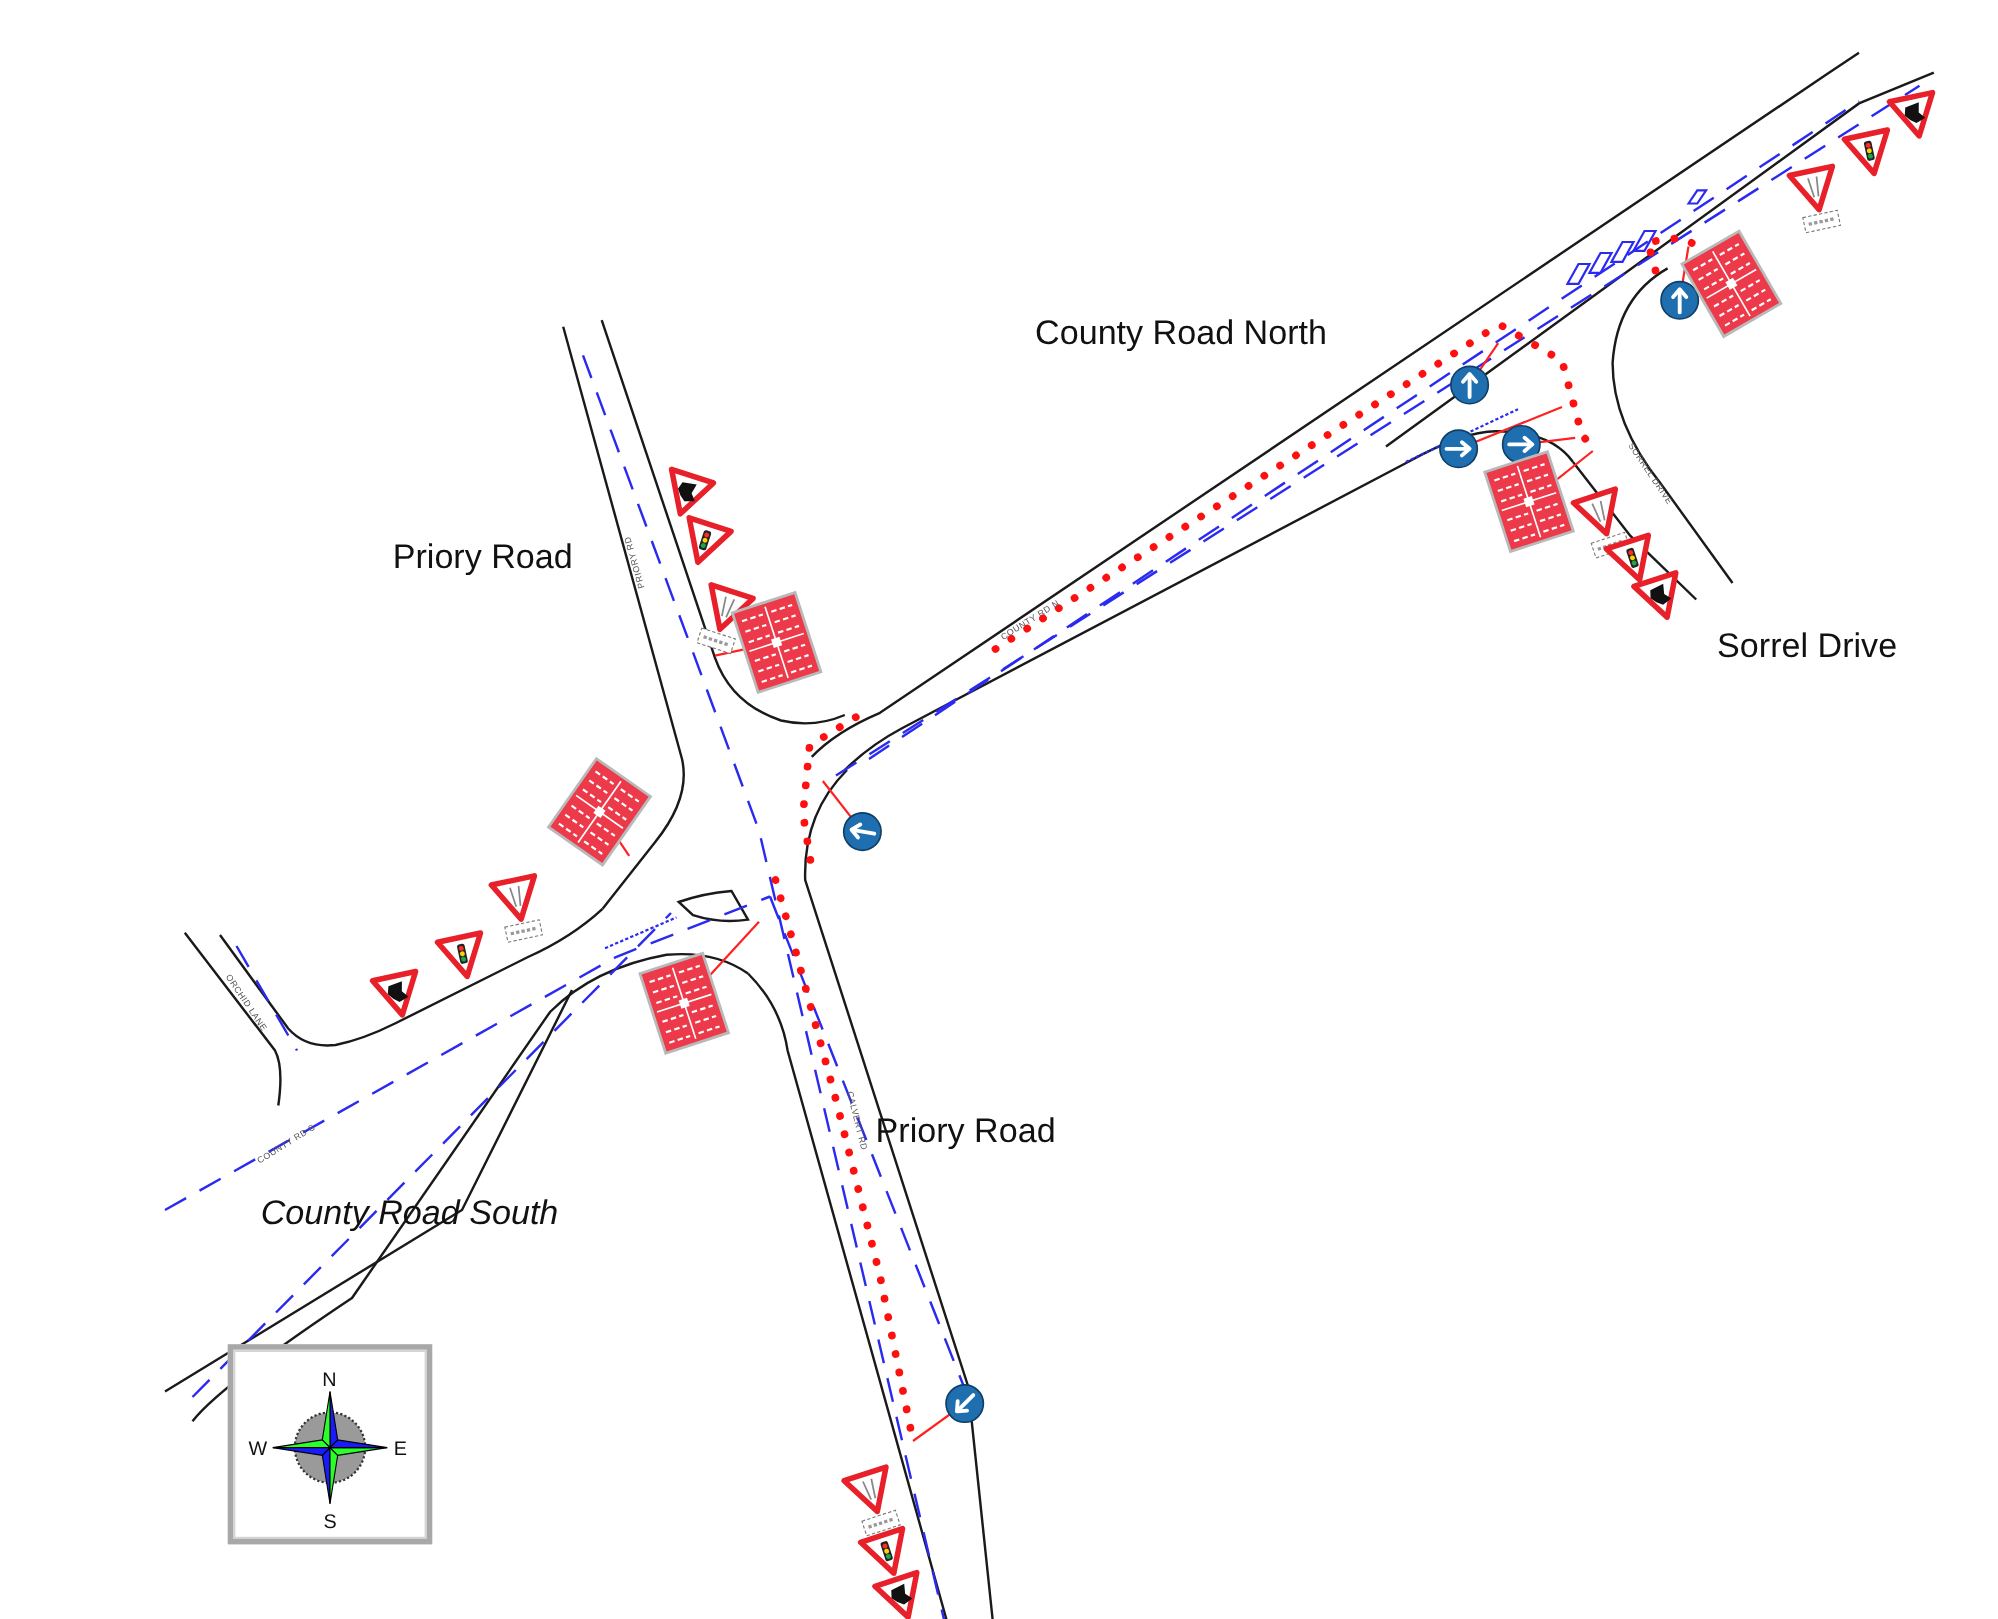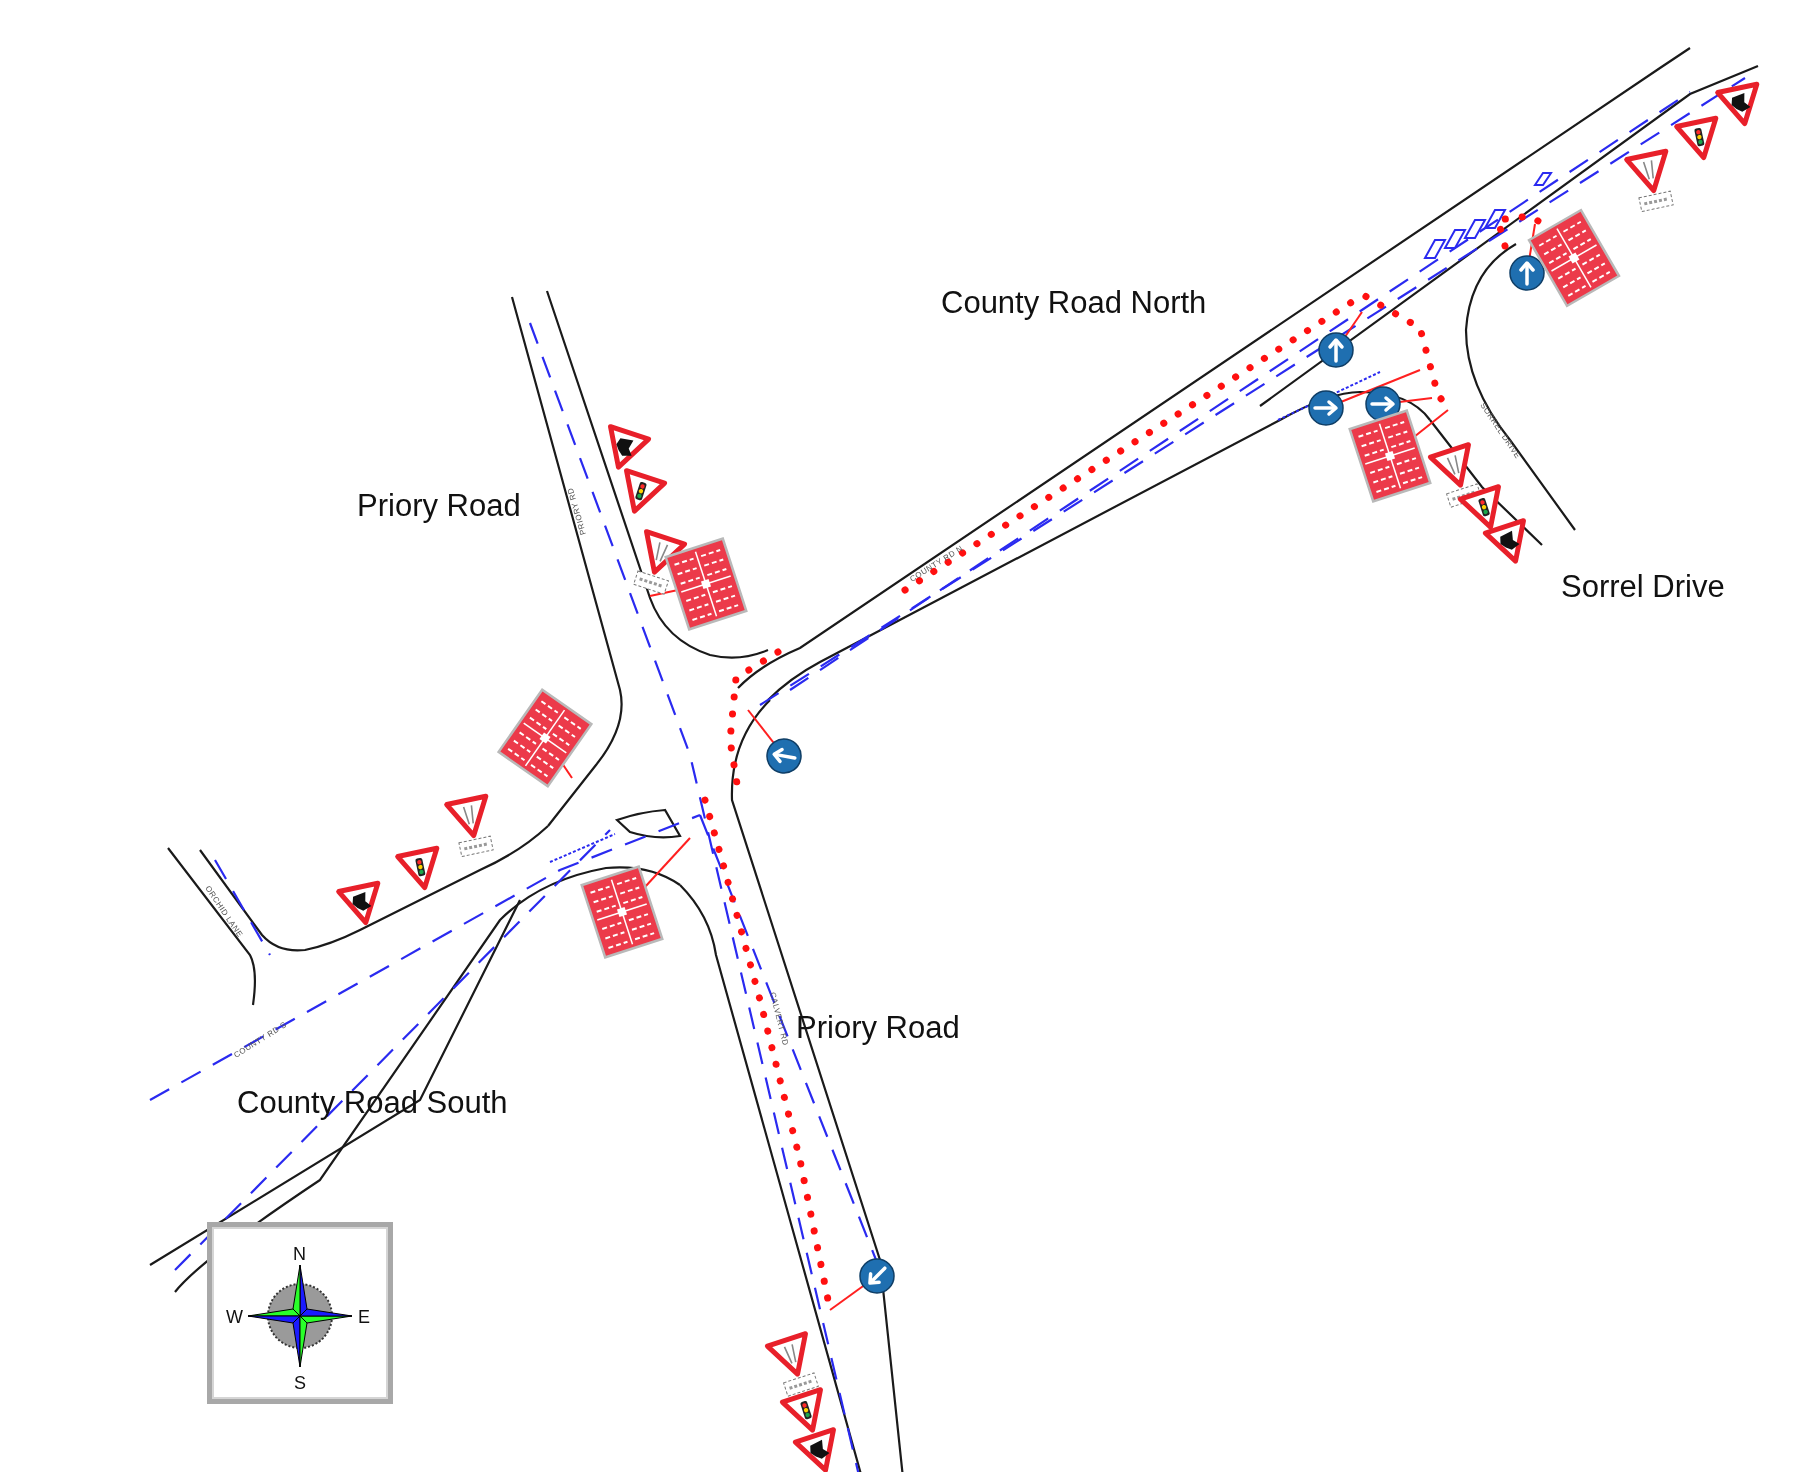--- a/index.html
+++ b/index.html
@@ -168,21 +168,21 @@
   <text class="small-label" transform="translate(586,534) rotate(-106)">PRIORY RD</text>
   <text class="small-label" transform="translate(770,993) rotate(76)">CALVERT RD</text>
   <text class="small-label" transform="translate(1480,405) rotate(56)">SORREL DRIVE</text>
   <text class="small-label" transform="translate(205,888) rotate(56)">ORCHID LANE</text>
 </svg>
 
 <div class="road-label" style="left:941px;top:287px;">County Road North</div>
 <div class="road-label" style="left:357px;top:490px;">Priory Road</div>
 <div class="road-label" style="left:1561px;top:571px;">Sorrel Drive</div>
 <div class="road-label" style="left:796px;top:1012px;">Priory Road</div>
-<div class="road-label" style="left:237px;top:1087px;">County Road South</div>
+<div class="road-label" style="left:237px;top:1087px;font-style:italic;">County Road South</div>
 
 <div class="compass-box">
   <svg width="176" height="172" viewBox="0 0 176 172">
     <circle cx="88" cy="89" r="32" fill="#9a9a9a" stroke="#333" stroke-width="2" stroke-dasharray="2 2"></circle>
     <g>
       <polygon points="88,38 95,82 88,89" fill="#1a1aff" stroke="#000" stroke-width="1"></polygon>
       <polygon points="88,38 81,82 88,89" fill="#2aff2a" stroke="#000" stroke-width="1"></polygon>
       <polygon points="88,140 81,96 88,89" fill="#1a1aff" stroke="#000" stroke-width="1"></polygon>
       <polygon points="88,140 95,96 88,89" fill="#2aff2a" stroke="#000" stroke-width="1"></polygon>
       <polygon points="36,89 81,82 88,89" fill="#2aff2a" stroke="#000" stroke-width="1"></polygon>

